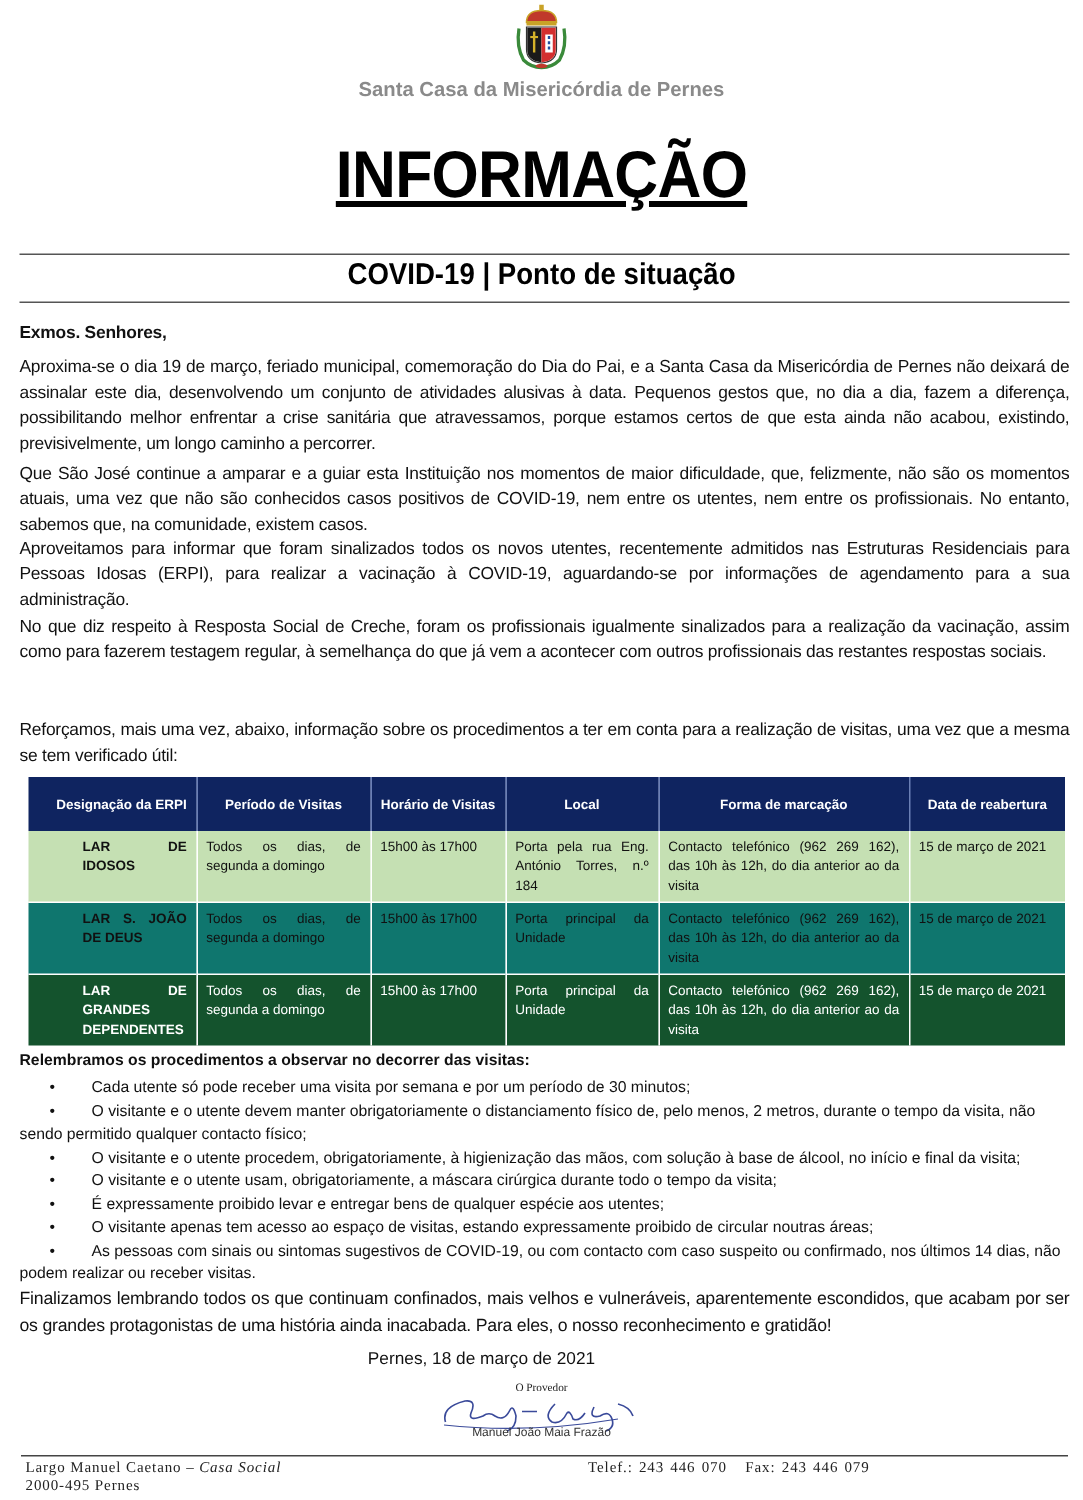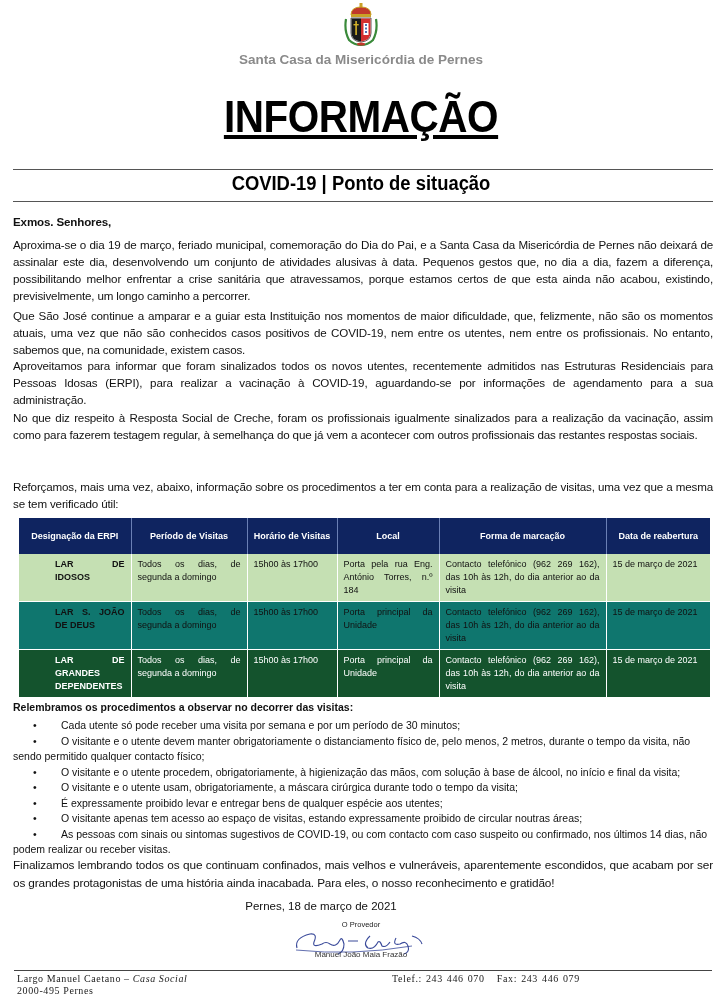--- a/index.html
+++ b/index.html
@@ -20,38 +20,38 @@
   .body-text { position: absolute; left: 13px; width: 700px; font-size: 11.6px; line-height: 17px; text-align: justify; color: #111; font-family: "Liberation Sans", sans-serif; letter-spacing: -0.15px; }
   .greeting { top: 213px; font-weight: bold; }
   .p1 { top: 236px; }
   .p2 { top: 307px; }
   .p3 { top: 357px; }
   .p4 { top: 409px; }
   .p5 { top: 478px; }
 
   table.visits { position: absolute; left: 19px; top: 518px; width: 691px; border-collapse: collapse; font-size: 9px; line-height: 13px; table-layout: fixed; }
   table.visits th { background: #0f2460; color: #fff; font-weight: bold; padding: 4px 6px; height: 28px; border-left: 1px solid #6a7fb5; text-align: center; vertical-align: middle; }
-  table.visits th:first-child { text-align: center; border-left: none; }
+  table.visits th:first-child { text-align: right; border-left: none; }
   table.visits td { padding: 4px 6px; vertical-align: top; border-left: 1px solid #ffffff; height: 38px; text-align: justify; }
   table.visits td:first-child { border-left: none; font-weight: bold; padding-left: 36px; }
   table.visits tr.green td { background: #c5e0b3; color: #111; }
   table.visits tr.blue td { background: #0f766e; color: #111; }
   table.visits tr.red td { background: #14532d; color: #fff; }
   table.visits tr + tr td { border-top: 1px solid #ffffff; }
 
   .rules-heading { position: absolute; left: 13px; top: 701px; font-size: 10.5px; font-weight: bold; color: #111; }
   ul.rules { position: absolute; left: 13px; top: 718px; width: 700px; margin: 0; padding: 0; list-style: none; font-size: 10.5px; line-height: 15.5px; color: #111; }
   ul.rules li { text-indent: 24px; position: relative; }
   ul.rules li .bullet { position: absolute; left: 20px; top: 0; text-indent: 0; }
   ul.rules li .txt { padding-left: 24px; }
 
   .closing { position: absolute; left: 13px; top: 856px; width: 700px; font-size: 11.8px; line-height: 18px; color: #111; text-align: justify; letter-spacing: -0.15px; }
 
   .place-date { position: absolute; left: 0; top: 900px; width: 642px; text-align: center; font-size: 11.5px; color: #111; }
-  .signer-role { position: absolute; left: 0; top: 920px; width: 722px; text-align: center; font-size: 7.5px; color: #222; }
+  .signer-role { position: absolute; left: 0; top: 920px; width: 722px; text-align: center; font-size: 7.5px; color: #222; font-family: Liberation Serif, serif; }
   .signature { position: absolute; left: 292px; top: 926px; width: 140px; height: 30px; }
   .signer-name { position: absolute; left: 0; top: 950px; width: 722px; text-align: center; font-size: 8px; color: #333; }
 
   .footer-rule { position: absolute; left: 14px; top: 970px; width: 698px; height: 1px; background: #444; }
   .footer-left { position: absolute; left: 17px; top: 973px; font-family: "Liberation Serif", serif; font-size: 10px; line-height: 12px; color: #222; letter-spacing: 0.6px; }
   .footer-left i { font-style: italic; }
   .footer-right { position: absolute; left: 392px; top: 973px; font-family: "Liberation Serif", serif; font-size: 10px; color: #222; letter-spacing: 0.6px; word-spacing: 1px; }
 </style>
 </head>
 <body>

